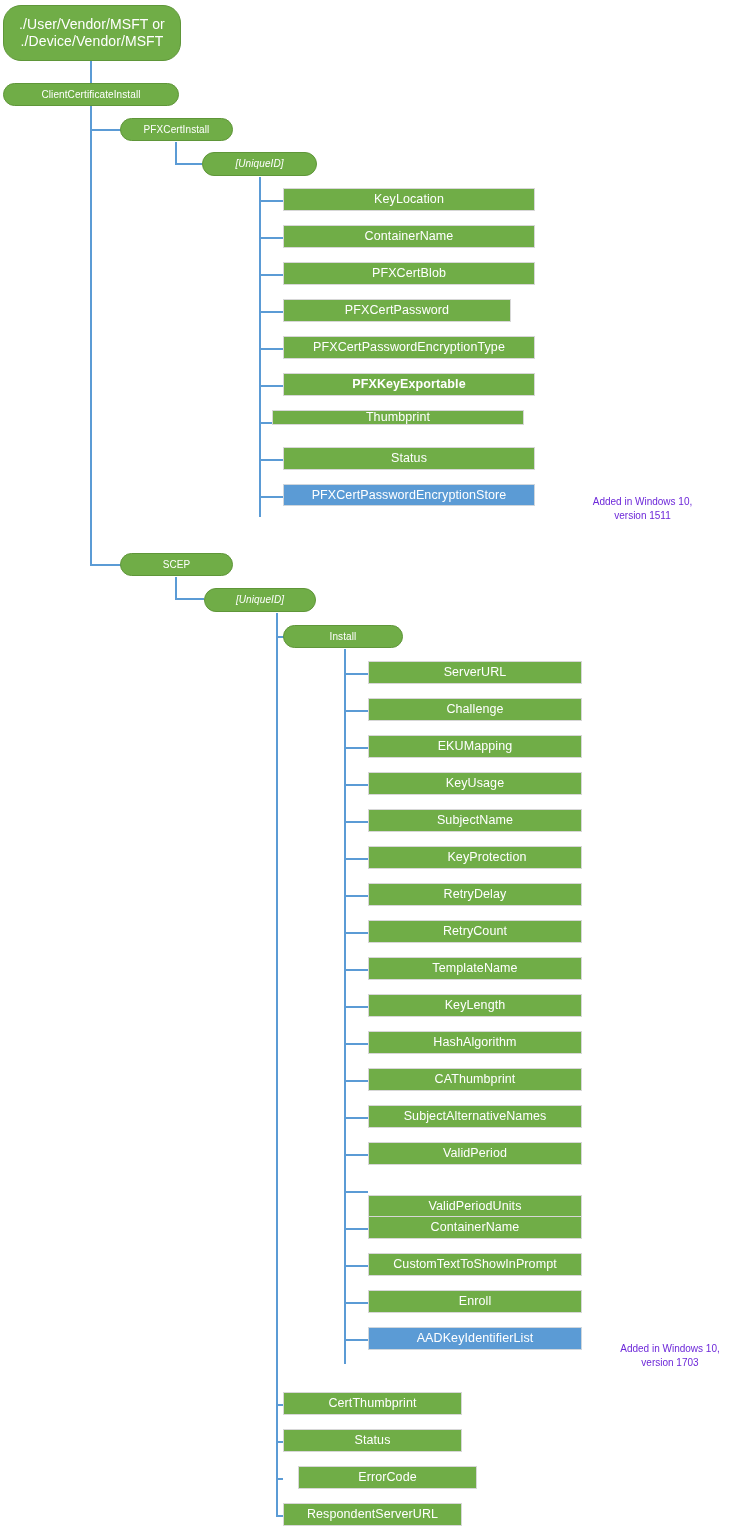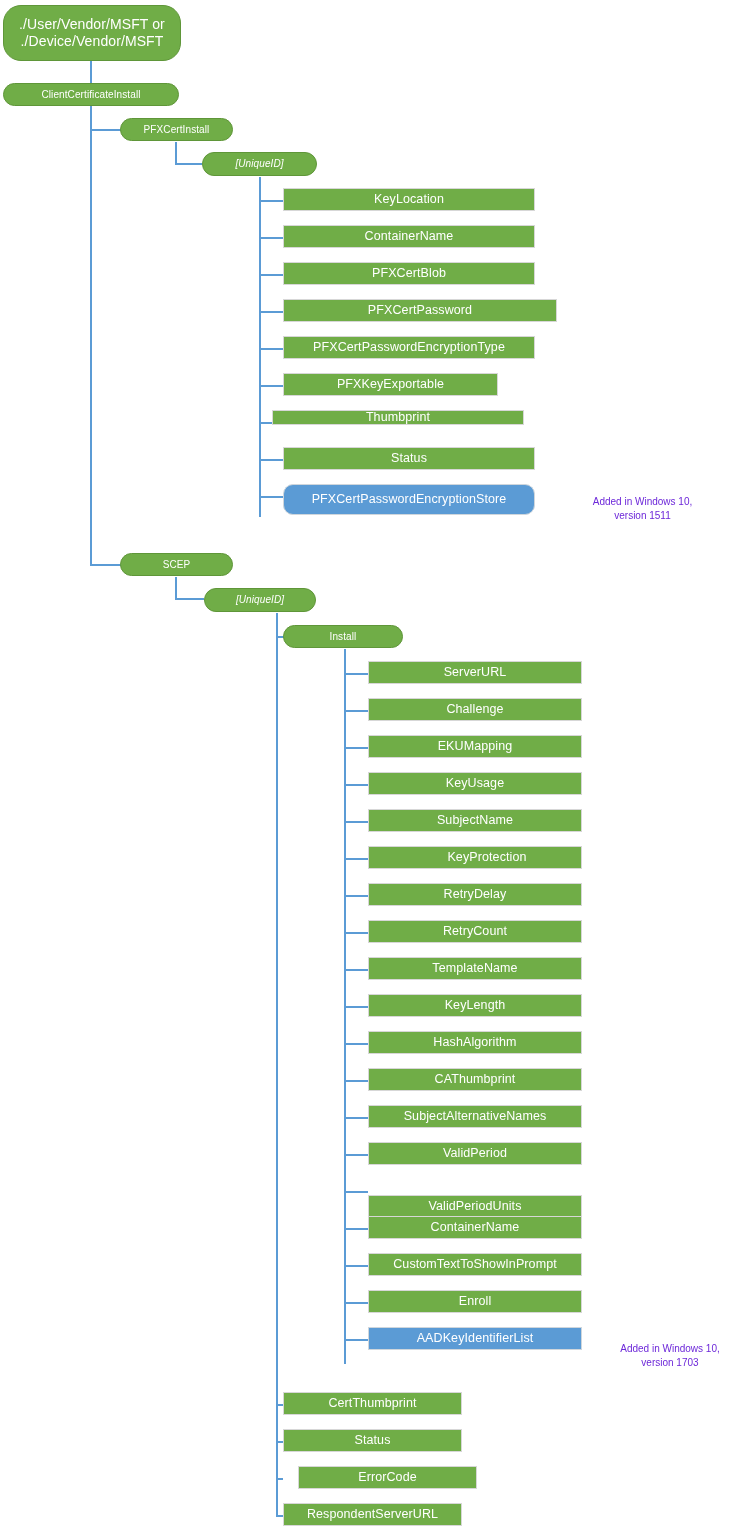--- a/index.html
+++ b/index.html
@@ -115,31 +115,31 @@
   <div class="node pill" style="left:283px;top:625px;width:120px;height:23px;">Install</div>
 
   <div id="pfx-children">
       <div class="ln h" style="left: 259px; top: 200px; width: 24px;"></div>
       <div class="node leaf" style="left: 283px; top: 188px; width: 252px; height: 23px;">KeyLocation</div>
       <div class="ln h" style="left: 259px; top: 237px; width: 24px;"></div>
       <div class="node leaf" style="left: 283px; top: 225px; width: 252px; height: 23px;">ContainerName</div>
       <div class="ln h" style="left: 259px; top: 274px; width: 24px;"></div>
       <div class="node leaf" style="left: 283px; top: 262px; width: 252px; height: 23px;">PFXCertBlob</div>
       <div class="ln h" style="left: 259px; top: 311px; width: 24px;"></div>
-      <div class="node leaf" style="left: 283px; top: 299px; width: 274px; height: 23px;">PFXCertPassword</div>
+      <div class="node leaf" style="left: 283px; top: 299px; width: 228px; height: 23px;">PFXCertPassword</div>
       <div class="ln h" style="left: 259px; top: 348px; width: 24px;"></div>
       <div class="node leaf" style="left: 283px; top: 336px; width: 252px; height: 23px;">PFXCertPasswordEncryptionType</div>
       <div class="ln h" style="left: 259px; top: 385px; width: 24px;"></div>
-      <div class="node leaf" style="left: 283px; top: 373px; width: 215px; height: 23px;">PFXKeyExportable</div>
+      <div class="node leaf" style="left: 283px; top: 373px; width: 252px; height: 23px; font-weight: bold;">PFXKeyExportable</div>
       <div class="ln h" style="left: 259px; top: 422px; width: 24px;"></div>
       <div class="node leaf" style="left: 272px; top: 410px; width: 252px; height: 15px;">Thumbprint</div>
       <div class="ln h" style="left: 259px; top: 459px; width: 24px;"></div>
       <div class="node leaf" style="left: 283px; top: 447px; width: 252px; height: 23px;">Status</div>
       <div class="ln h" style="left: 259px; top: 496px; width: 24px;"></div>
-      <div class="node leaf blue" style="left: 283px; top: 484px; width: 252px; height: 31px; border-radius: 10px;">PFXCertPasswordEncryptionStore</div>
+      <div class="node leaf blue" style="left: 283px; top: 484px; width: 252px; height: 22px;">PFXCertPasswordEncryptionStore</div>
     </div>
   <div id="install-children">
       <div class="ln h" style="left: 344px; top: 673px; width: 24px;"></div>
       <div class="node leaf" style="left: 368px; top: 661px; width: 214px; height: 23px;">ServerURL</div>
       <div class="ln h" style="left: 344px; top: 710px; width: 24px;"></div>
       <div class="node leaf" style="left: 368px; top: 698px; width: 214px; height: 23px;">Challenge</div>
       <div class="ln h" style="left: 344px; top: 747px; width: 24px;"></div>
       <div class="node leaf" style="left: 368px; top: 735px; width: 214px; height: 23px;">EKUMapping</div>
       <div class="ln h" style="left: 344px; top: 784px; width: 24px;"></div>
       <div class="node leaf" style="left: 368px; top: 772px; width: 214px; height: 23px;">KeyUsage</div>

